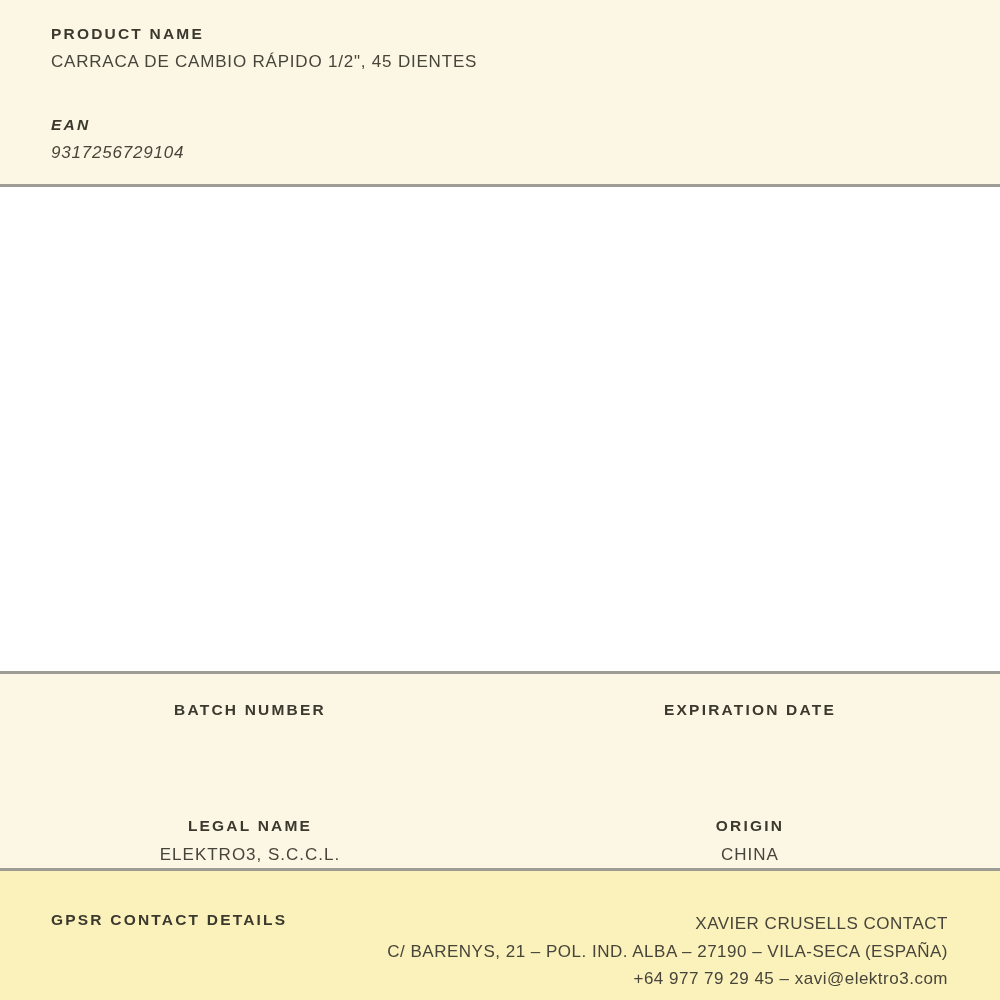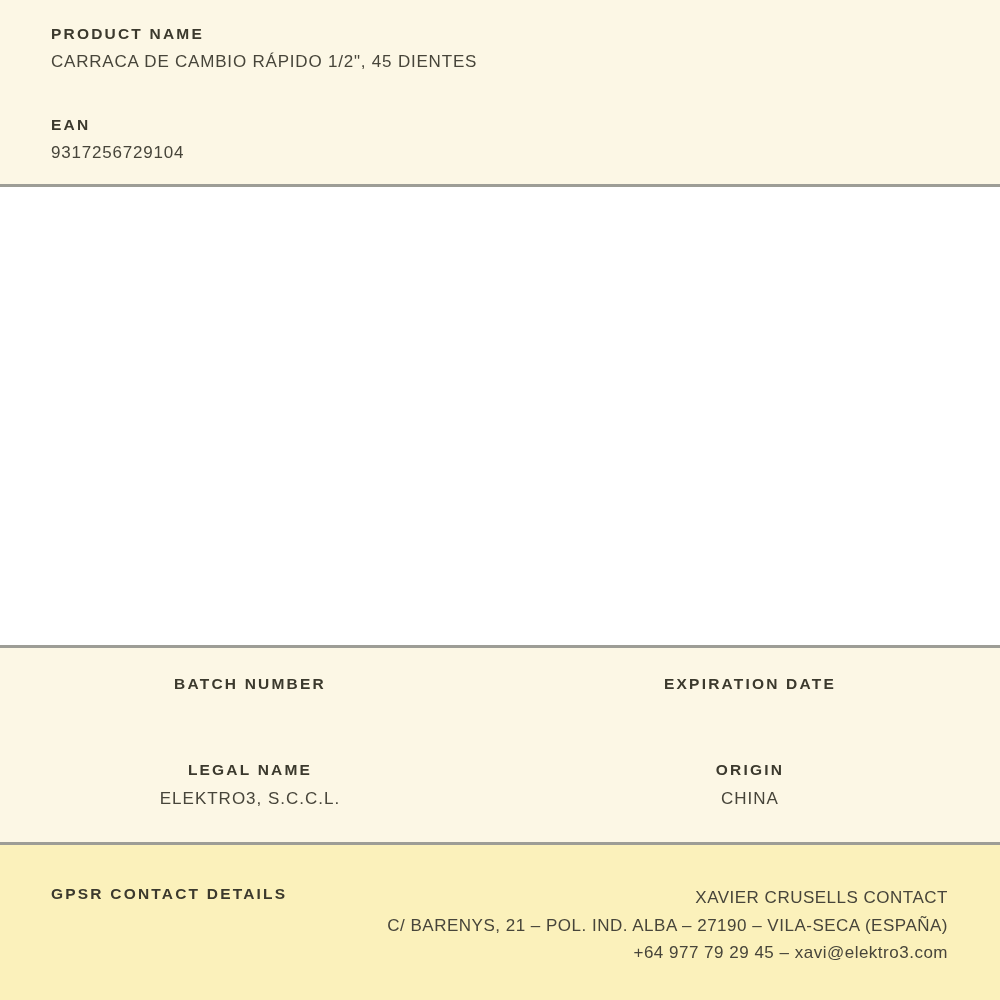--- a/index.html
+++ b/index.html
@@ -21,21 +21,21 @@
     background: #9d9d96;
     flex: 0 0 auto;
   }
   
   .section-top {
     background: #fcf7e5;
     height: 184px;
     flex: 0 0 auto;
     padding: 26px 52px 0 51px;
   }
-  .field + .field { margin-top: 46px; }
+  .field + .field { margin-top: 46px; font-style: italic; }
   .field-label {
     font-size: 15.5px;
     font-weight: bold;
     letter-spacing: 2.2px;
     color: #3b392d;
     line-height: 16px;
     text-transform: uppercase;
   }
   .field-value {
     margin-top: 11px;
@@ -52,28 +52,28 @@
   
   .section-details {
     background: #fcf7e5;
     height: 194px;
     flex: 0 0 auto;
     padding-top: 28px;
   }
   .details-grid {
     display: grid;
     grid-template-columns: 1fr 1fr;
-    row-gap: 58px;
+    row-gap: 88px;
   }
   .details-cell { text-align: center; }
   .details-cell .field-value { margin-top: 12px; letter-spacing: 1px; }
   
   .section-gpsr {
     background: #fbf1bb;
-    height: 155px;
+    height: 129px;
     flex: 0 0 auto;
     padding: 39px 52px 0 51px;
     display: flex;
     justify-content: space-between;
     align-items: flex-start;
   }
   .gpsr-heading {
     font-size: 15.5px;
     font-weight: bold;
     letter-spacing: 2.2px;

